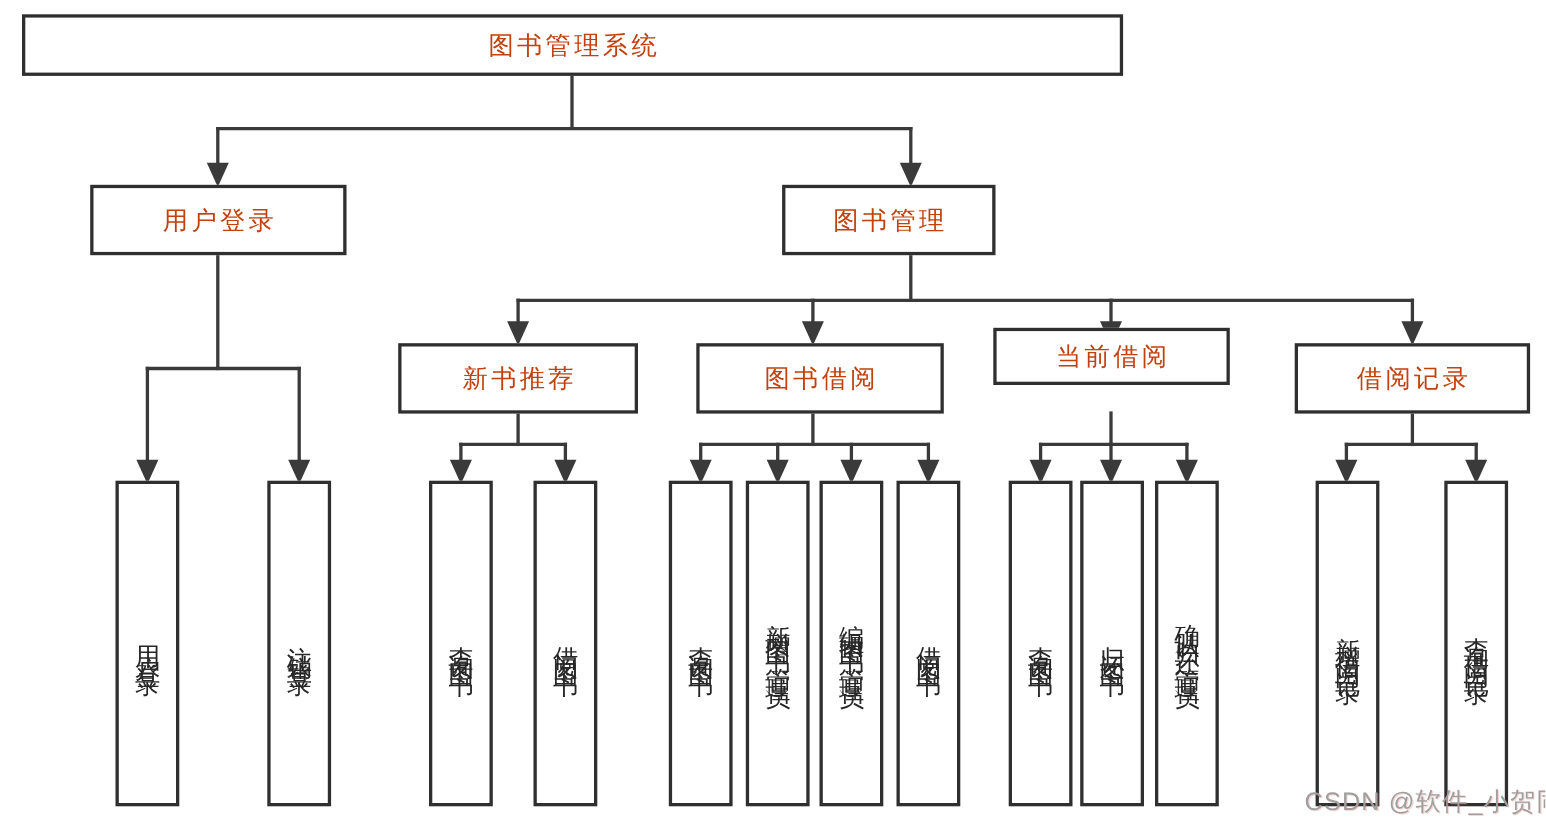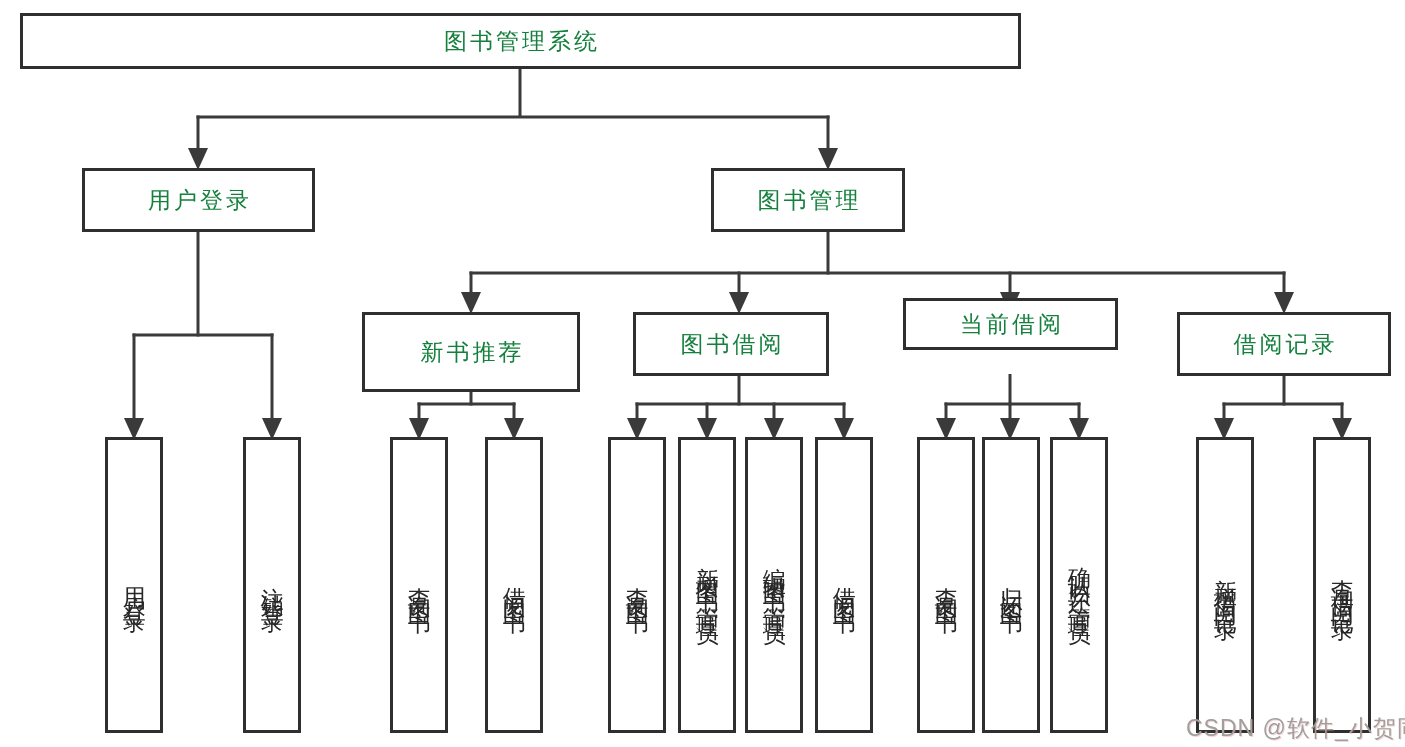--- a/index.html
+++ b/index.html
@@ -3,21 +3,21 @@
 <meta charset="utf-8">
 <style>
   html,body{margin:0;padding:0;background:#fff;}
   #stage{
     position:relative;width:1405px;height:747px;background:#ffffff;overflow:hidden;
     font-family:"Liberation Sans","DejaVu Sans",sans-serif;
   }
   #wires{position:absolute;left:0;top:0;width:1405px;height:747px;}
   .box{
     position:absolute;box-sizing:border-box;background:#ffffff;
-    border:3px solid #2f2f2f;color:#15803d;
+    border:3px solid #2f2f2f;color:#c2410c;
     display:flex;align-items:center;justify-content:center;
     font-size:23px;letter-spacing:3px;text-indent:3px;white-space:nowrap;
   }
   .leaf{
     position:absolute;box-sizing:border-box;background:#ffffff;
     border:3px solid #2f2f2f;color:#272727;
     width:58px;height:296px;top:437px;
     display:flex;align-items:center;justify-content:center;
   }
   .leaf span{
@@ -99,22 +99,22 @@
     <polygon points="1214,418 1234,418 1224,440"></polygon>
     <line x1="1342" y1="402.5" x2="1342" y2="420"></line>
     <polygon points="1332,418 1352,418 1342,440"></polygon>
   </svg>
 
   <div class="box" style="left:20px;top:13px;width:1001px;height:56px">图书管理系统</div>
 
   <div class="box" style="left:82px;top:168px;width:233px;height:64px">用户登录</div>
   <div class="box" style="left:711px;top:168px;width:194px;height:64px">图书管理</div>
 
-  <div class="box" style="left:362px;top:312px;width:218px;height:80px">新书推荐</div>
-  <div class="box" style="left:633px;top:312px;width:196px;height:64px">图书借阅</div>
+  <div class="box" style="left:362px;top:312px;width:218px;height:64px">新书推荐</div>
+  <div class="box" style="left:633px;top:312px;width:225px;height:64px">图书借阅</div>
   <div class="box" style="left:903px;top:298px;width:215px;height:52px">当前借阅</div>
   <div class="box" style="left:1177px;top:312px;width:214px;height:64px">借阅记录</div>
 
   <div class="leaf" style="left:105px">
     <span>用户登录</span>
   </div>
   <div class="leaf" style="left:243px">
     <span>注销登录</span>
   </div>
 

